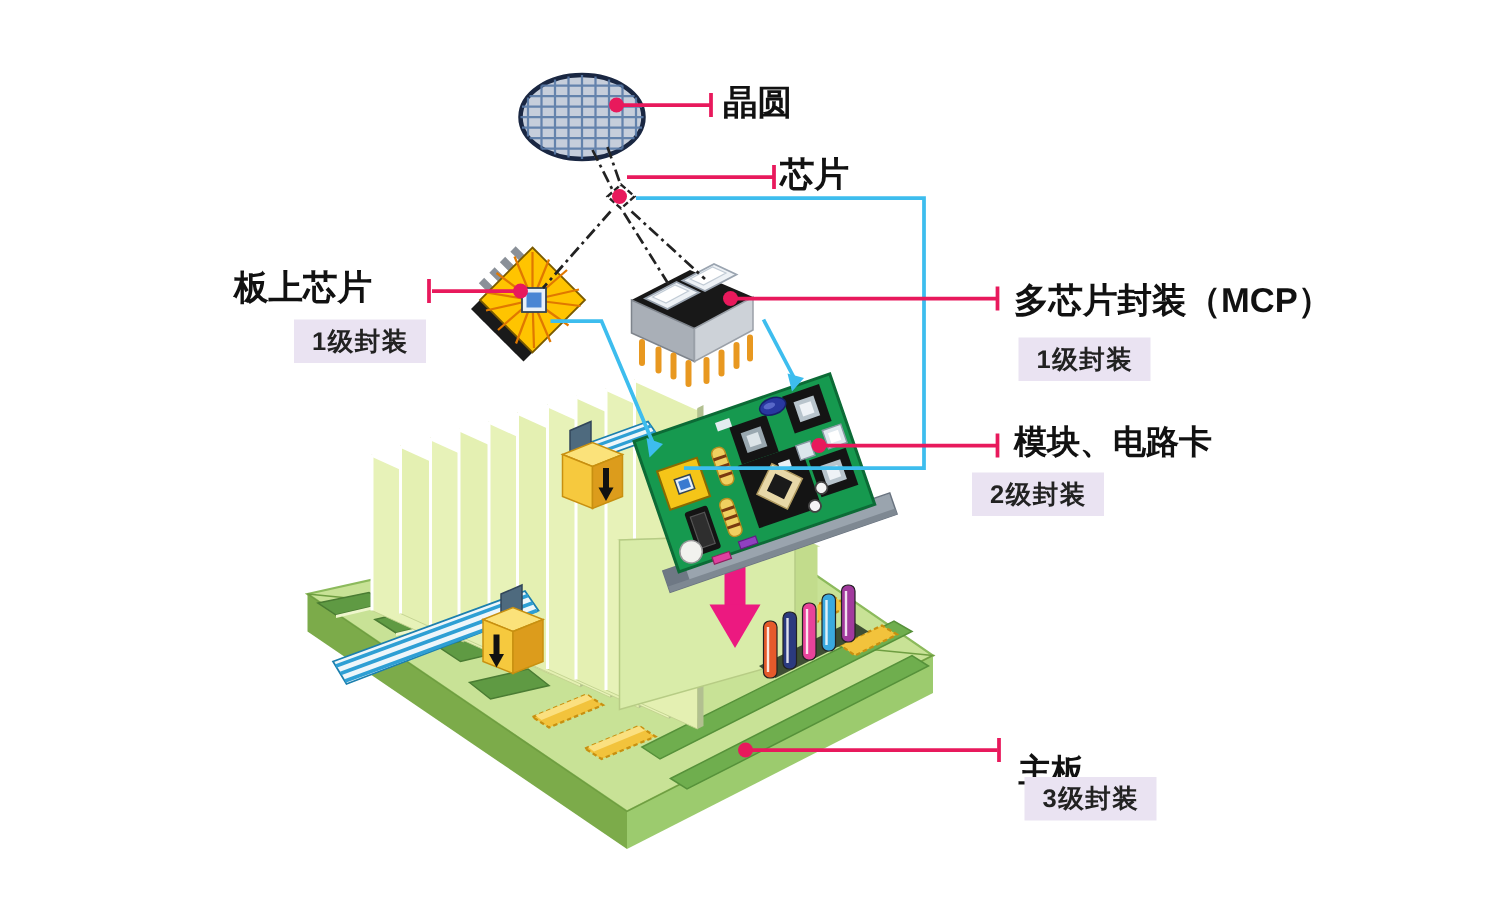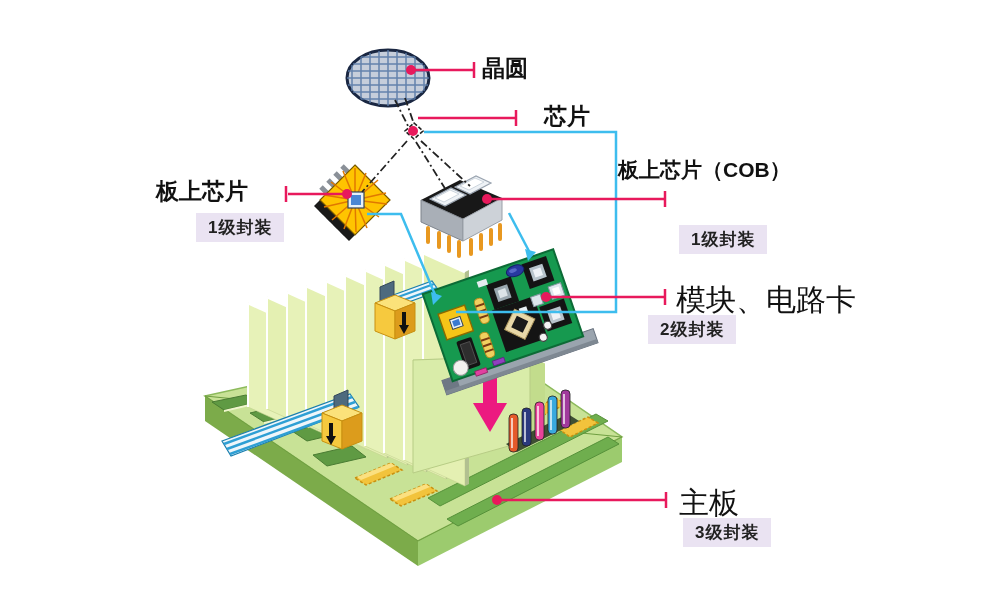--- a/index.html
+++ b/index.html
@@ -3,21 +3,21 @@
 <meta charset="utf-8">
 <style>
   html,body{margin:0;padding:0;background:#ffffff;}
   .stage{
     position:relative;width:1000px;height:600px;background:#ffffff;overflow:hidden;
     font-family:"Liberation Sans","DejaVu Sans",sans-serif;color:#111;
   }
   .stage svg{position:absolute;left:0;top:0;}
   .lbl{position:absolute;white-space:nowrap;line-height:1.1;color:#111;}
   .b23{font-size:23px;font-weight:700;}
-  .b22{font-size:30px;font-weight:400;}
+  .b22{font-size:22px;font-weight:700;}
   .m21{font-size:21px;font-weight:600;}
   .tag{
     position:absolute;background:#eae3f2;color:#222;font-size:17px;font-weight:700;
     padding:3px 12px;white-space:nowrap;letter-spacing:1px;
   }
 </style>
 </head>
 <body>
 
 <div class="stage">
@@ -351,23 +351,23 @@
       <circle cx="411" cy="70" r="5"></circle>
       <circle cx="413" cy="131" r="5"></circle>
       <circle cx="347" cy="194" r="5"></circle>
       <circle cx="487" cy="199" r="5"></circle>
       <circle cx="546" cy="297" r="5"></circle>
       <circle cx="497" cy="500" r="5"></circle>
     </g>
   </svg>
 
   <div class="lbl b23" style="left:482px;top:56px">晶圆</div>
-  <div class="lbl b23" style="left:544px;top:104px">芯片</div>
+  <div class="lbl b23" style="left:520px;top:104px">芯片</div>
   <div class="lbl b23" style="left:156px;top:179px">板上芯片</div>
   <div class="tag" style="left:196px;top:213px">1级封装</div>
-  <div class="lbl m21" style="left:618px;top:158px">板上芯片（COB）</div>
+  <div class="lbl b23" style="left:676px;top:188px">多芯片封装（MCP）</div>
   <div class="tag" style="left:679px;top:225px">1级封装</div>
   <div class="lbl b22" style="left:676px;top:283px">模块、电路卡</div>
   <div class="tag" style="left:648px;top:315px">2级封装</div>
-  <div class="lbl b22" style="left:679px;top:486px">主板</div>
+  <div class="lbl b22" style="left:679px;top:502px">主板</div>
   <div class="tag" style="left:683px;top:518px">3级封装</div>
 
 </div>
 
 </body></html>

